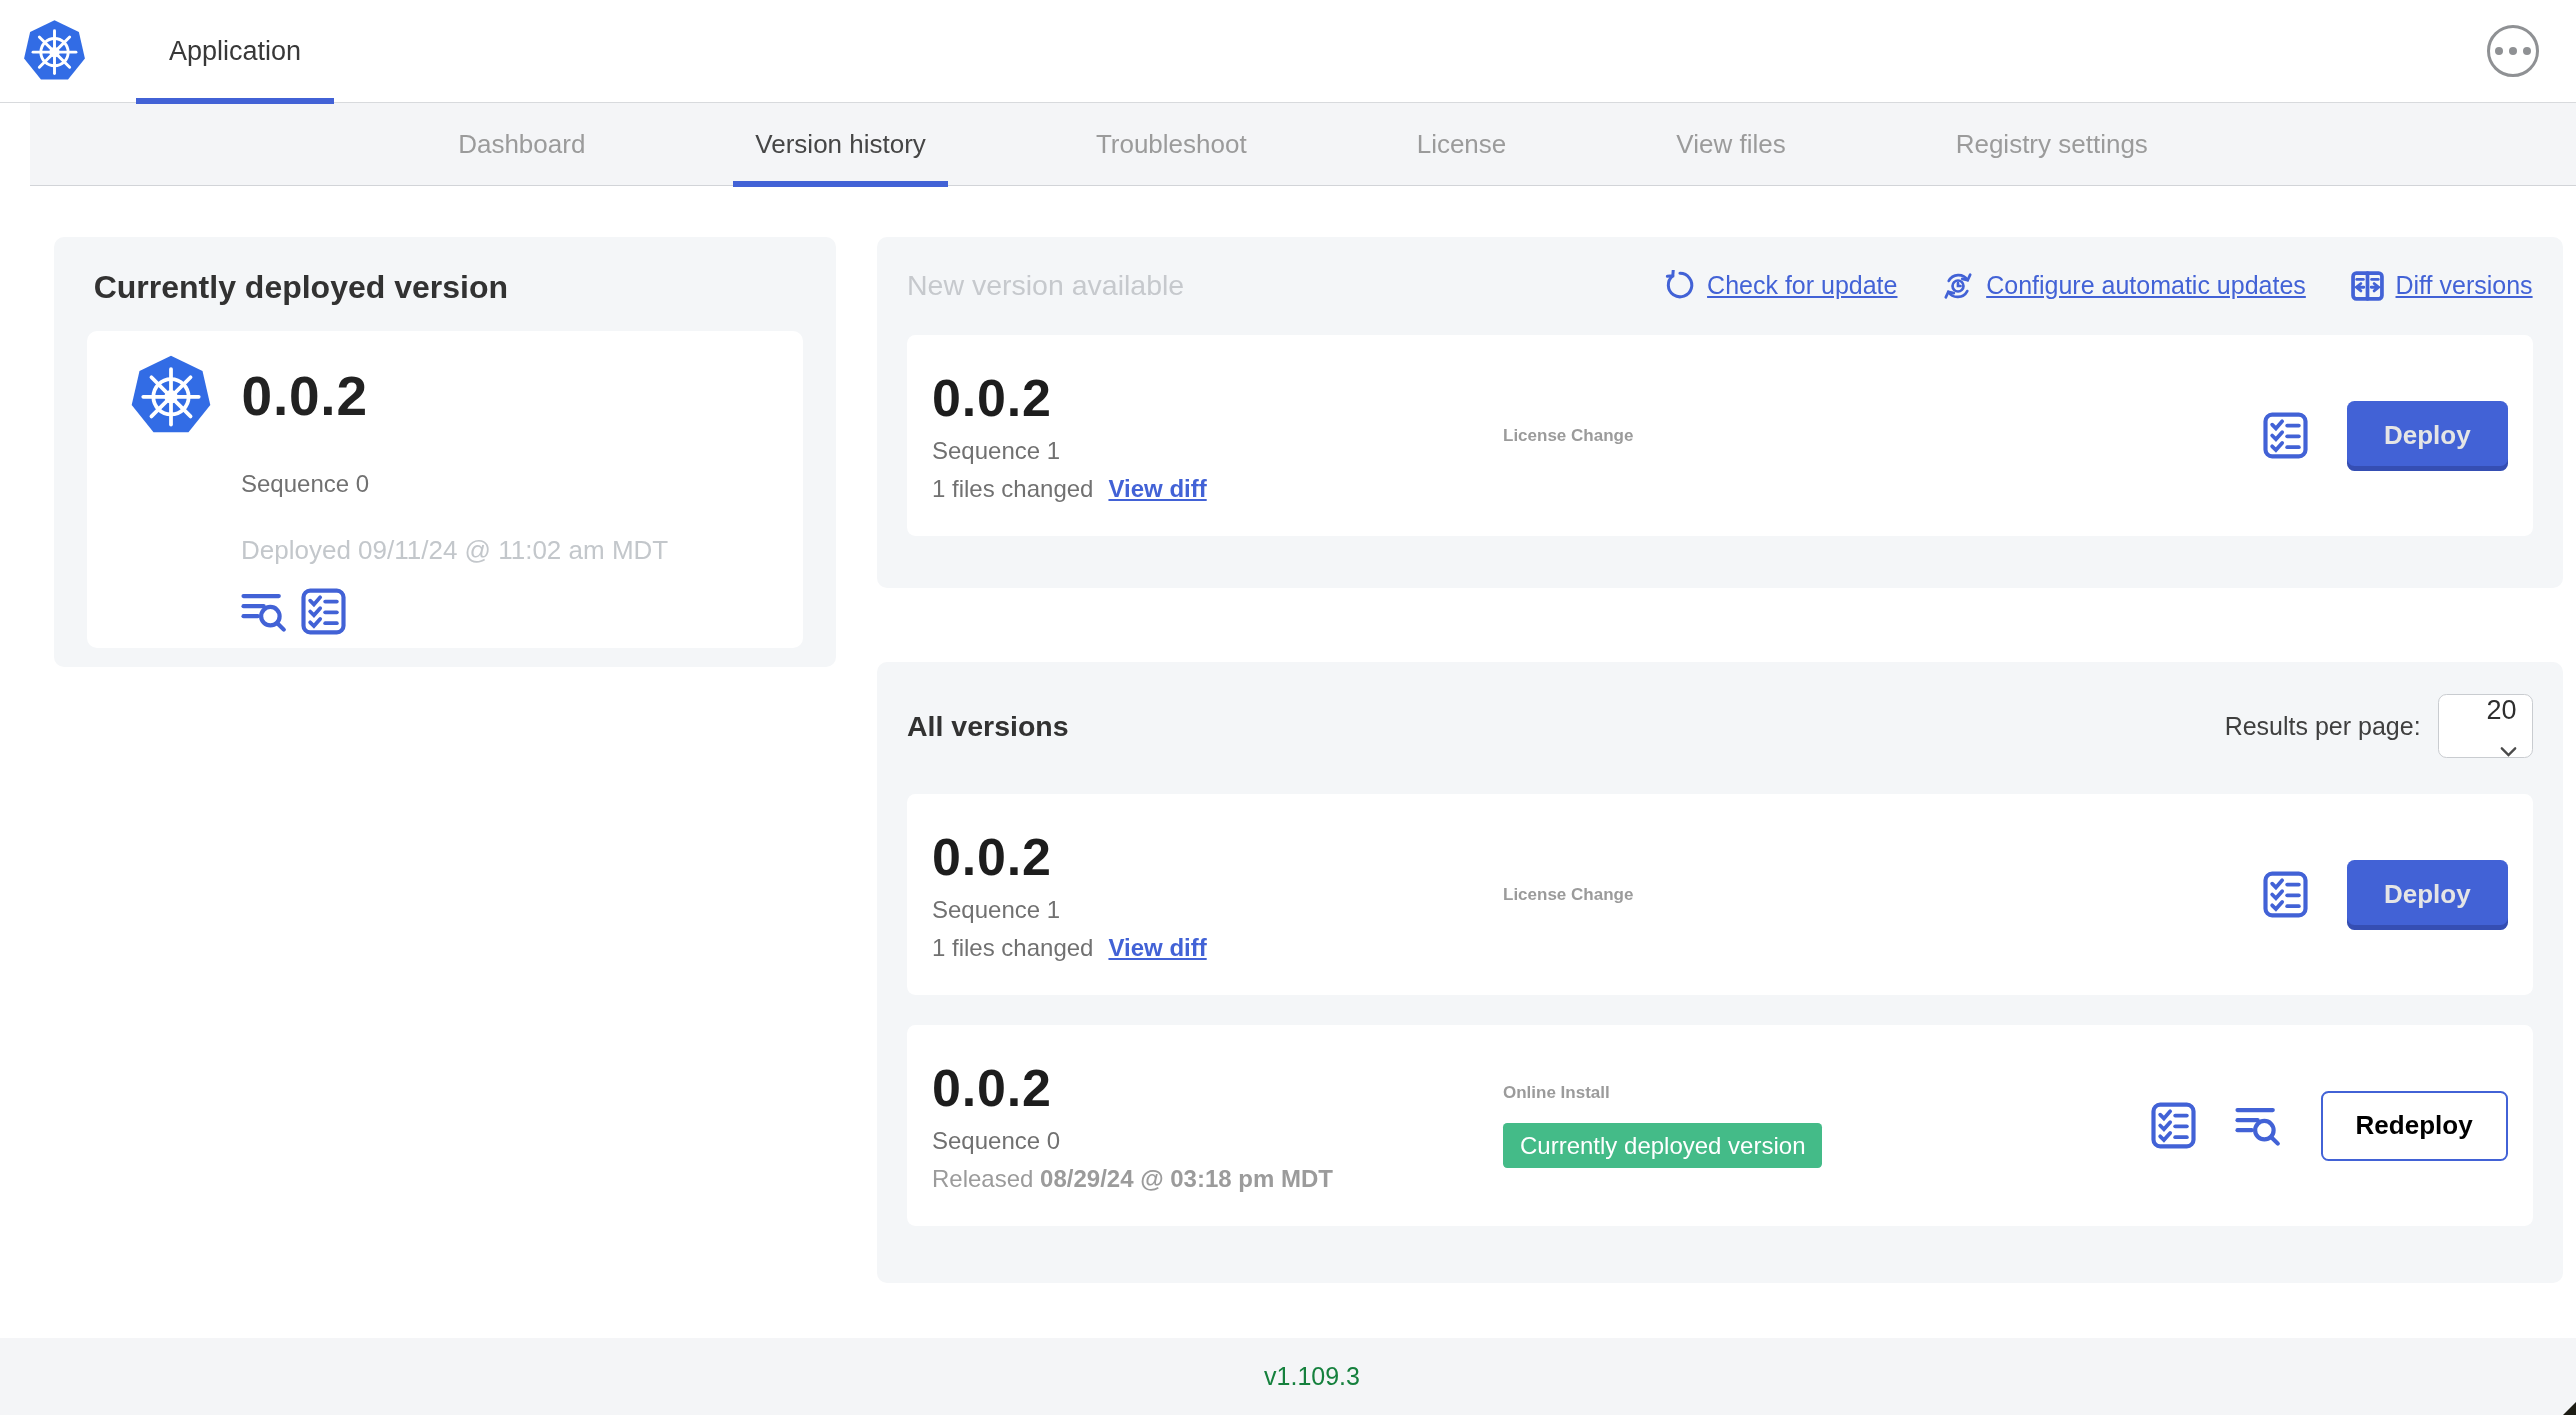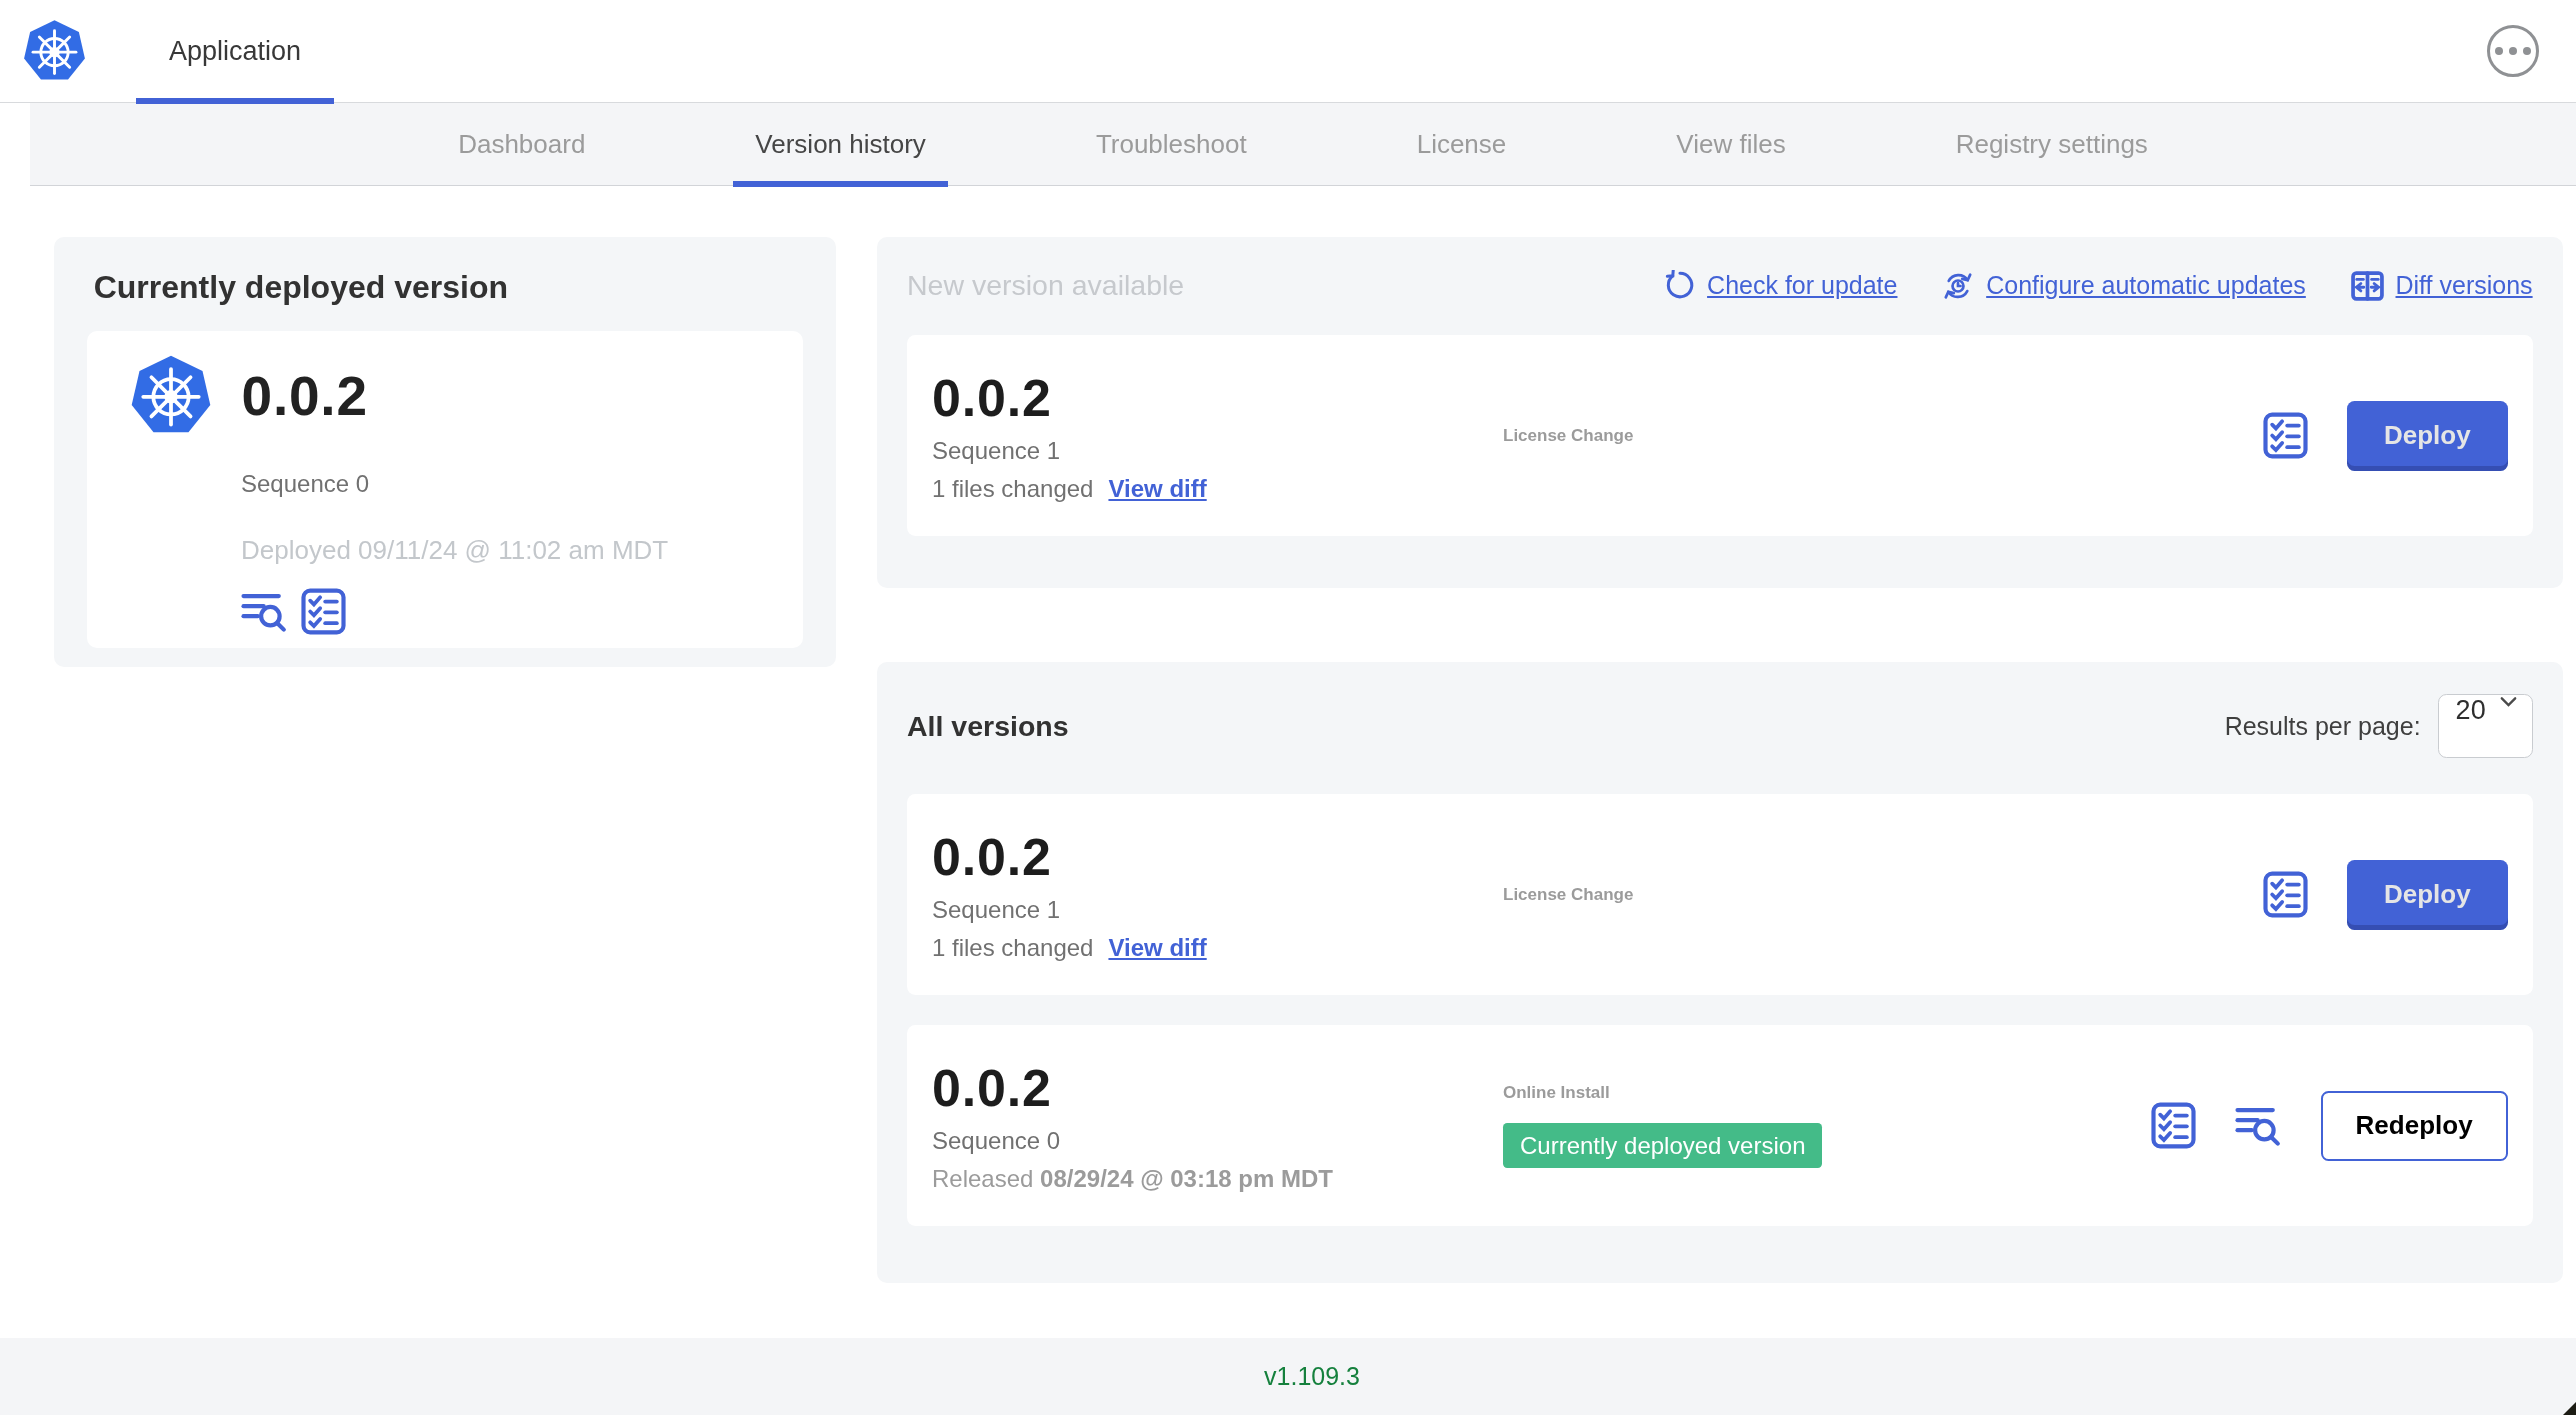--- a/index.html
+++ b/index.html
@@ -55,22 +55,22 @@
   .av-card .section-head { margin-bottom:36px; min-height:64px; }
   .muted-title { font-size:28.5px; font-weight:500; color:#c6c9cd; }
   .dark-title { font-size:28.5px; font-weight:600; color:#323232; }
   .head-links { display:flex; align-items:center; gap:45px; }
   .head-link { display:flex; align-items:center; gap:11.7px; color:#4262d6;
     font-size:25px; font-weight:500; text-decoration:underline; cursor:pointer; white-space:nowrap; }
 
   .rpp { display:flex; align-items:center; gap:17px; }
   .rpp-label { font-size:25px; color:#3f3f3f; }
   .rpp-select { width:95px; height:64px; background:#fff; border:1.7px solid #c9ccd0;
-    border-radius:8.4px; display:flex; align-items:flex-start; justify-content:space-between;
-    padding:0 15px 0 17px; font-size:27px; color:#2e2e2e; cursor:pointer; }
+    border-radius:8.4px; display:flex; align-items:flex-end; justify-content:space-between;
+    padding:0 15px 0 17px; font-size:27px; color:#2e2e2e; cursor:pointer;flex-direction:column; }
 
   
   .version-row { background:#fff; border-radius:8.4px; height:201px; padding:0 25px;
     display:flex; align-items:center; }
   .version-row + .version-row { margin-top:30px; }
   .vr-left { width:571px; flex:none; }
   .vr-version { font-size:52px; font-weight:800; color:#1d1d1d; letter-spacing:0.8px; }
   .vr-seq { margin-top:8.4px; font-size:24px; color:#717171; }
   .vr-files { margin-top:10px; font-size:24px; color:#717171; display:flex; align-items:center; gap:15px; }
   .vr-files a { color:#4262d6; font-weight:700; text-decoration:underline; cursor:pointer; }

